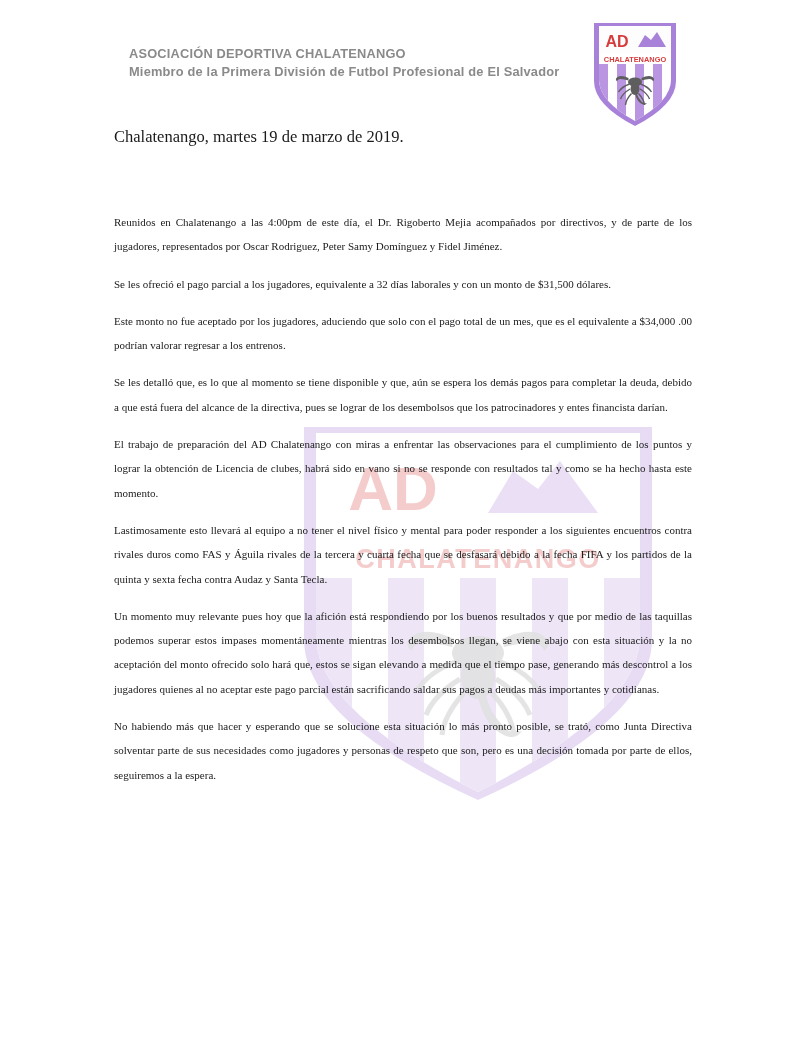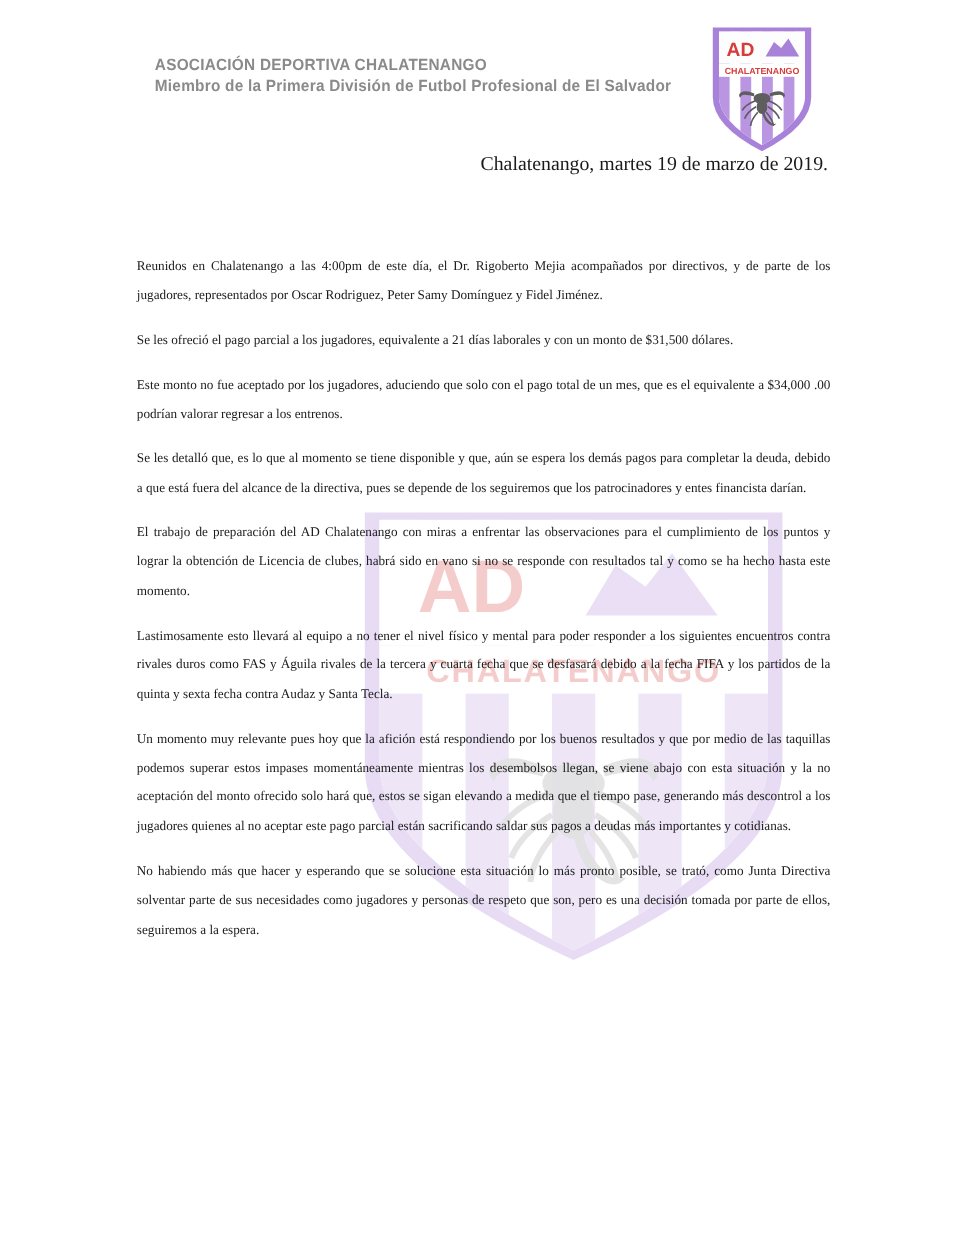--- a/index.html
+++ b/index.html
@@ -71,21 +71,20 @@
   
   .doc-body {
     position: absolute;
     left: 114px;
     top: 126px;
     width: 578px;
     z-index: 1;
   }
 
   .dateline {
-    text-align: right;
     font-size: 16.5px;
     line-height: 22px;
     margin: 0 0 0 0;
     padding-right: 2px;
   }
 
   .spacer { height: 62px; }
 
   .para {
     font-size: 11px;
@@ -191,22 +190,22 @@
     </svg>
   </div>
 
   <div class="doc-body">
 
     <div class="dateline">Chalatenango, martes 19 de marzo de 2019.</div>
 
     <div class="spacer"></div>
 
     <p class="para">Reunidos en Chalatenango a las 4:00pm de este día, el Dr. Rigoberto Mejia acompañados por directivos, y de parte de los jugadores, representados por Oscar Rodriguez, Peter Samy Domínguez y Fidel Jiménez.</p>
-    <p class="para">Se les ofreció el pago parcial a los jugadores, equivalente a 21 días laborales y con un monto de $31,500 dólares.</p>
+    <p class="para">Se les ofreció el pago parcial a los jugadores, equivalente a 32 días laborales y con un monto de $31,500 dólares.</p>
     <p class="para">Este monto no fue aceptado por los jugadores, aduciendo que solo con el pago total de un mes, que es el equivalente a $34,000 .00 podrían valorar regresar a los entrenos.</p>
-    <p class="para">Se les detalló que, es lo que al momento se tiene disponible y que, aún se espera los demás pagos para completar la deuda, debido a que está fuera del alcance de la directiva, pues se depende de los seguiremos que los patrocinadores y entes financista darían.</p>
+    <p class="para">Se les detalló que, es lo que al momento se tiene disponible y que, aún se espera los demás pagos para completar la deuda, debido a que está fuera del alcance de la directiva, pues se lograr de los desembolsos que los patrocinadores y entes financista darían.</p>
     <p class="para">El trabajo de preparación del AD Chalatenango con miras a enfrentar las observaciones para el cumplimiento de los puntos y lograr la obtención de Licencia de clubes, habrá sido en vano si no se responde con resultados tal y como se ha hecho hasta este momento.</p>
     <p class="para">Lastimosamente esto llevará al equipo a no tener el nivel físico y mental para poder responder a los siguientes encuentros contra rivales duros como FAS y Águila rivales de la tercera y cuarta fecha que se desfasará debido a la fecha FIFA y los partidos de la quinta y sexta fecha contra Audaz y Santa Tecla.</p>
     <p class="para">Un momento muy relevante pues hoy que la afición está respondiendo por los buenos resultados y que por medio de las taquillas podemos superar estos impases momentáneamente mientras los desembolsos llegan, se viene abajo con esta situación y la no aceptación del monto ofrecido solo hará que, estos se sigan elevando a medida que el tiempo pase, generando más descontrol a los jugadores quienes al no aceptar este pago parcial están sacrificando saldar sus pagos a deudas más importantes y cotidianas.</p>
     <p class="para">No habiendo más que hacer y esperando que se solucione esta situación lo más pronto posible, se trató, como Junta Directiva solventar parte de sus necesidades como jugadores y personas de respeto que son, pero es una decisión tomada por parte de ellos, seguiremos a la espera.</p>
 
   </div>
 </div>
 
 </body></html>

